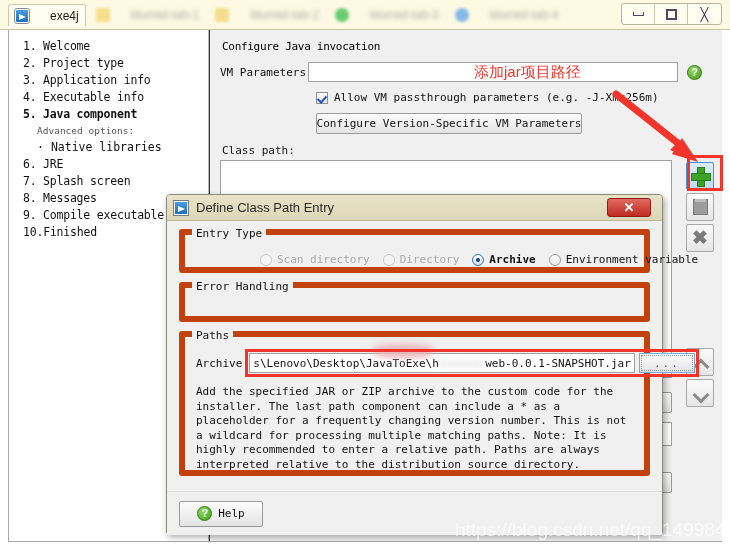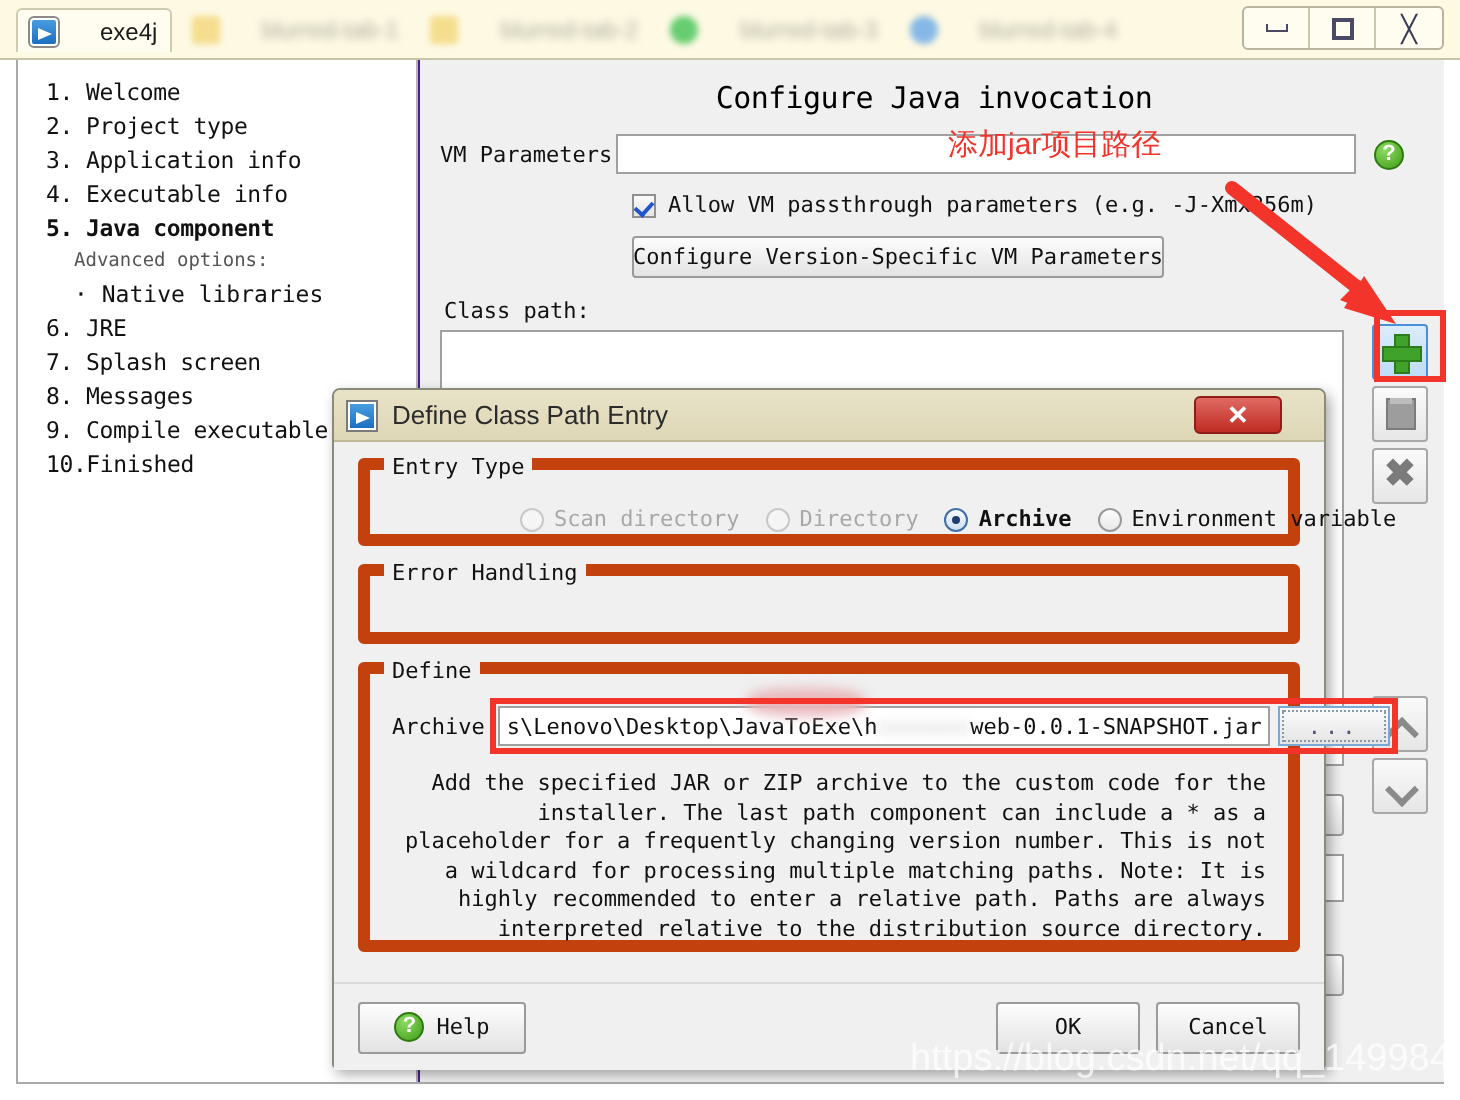--- a/index.html
+++ b/index.html
@@ -126,25 +126,24 @@
   }
   .nav-num { display: inline-block; min-width: 20px; }
 
   .content {
     position: absolute; left: 201px; top: 0;
     width: 512px; height: 100%;
     background: #f0f0f0;
     padding: 8px 10px 0 10px;
   }
   .page-title {
-    font-size: 15px; color: #000000;
+    font-size: 11px; color: #000000;
     font-weight: normal;
     margin: 2px 0 7px 2px;
     letter-spacing: -0.3px;
-    text-align: center;
   }
 
   .row { display: flex; align-items: center; }
   .field-label {
     font-size: 11px; color: #111111;
     white-space: nowrap;
   }
   .text-input {
     background: #ffffff;
     border: 1px solid #a0a0a0;
@@ -267,21 +266,21 @@
     border: 1px solid #8b8b7a;
     border-radius: 4px 4px 2px 2px;
     box-shadow: 2px 3px 7px rgba(0,0,0,.35);
   }
   .dlg-titlebar {
     height: 26px;
     background: linear-gradient(#e8e2c8, #ded7b6);
     border-bottom: 1px solid #bfb896;
     border-radius: 3px 3px 0 0;
     display: flex; align-items: center;
-    padding: 0 21px 0 7px;
+    padding: 0 11px 0 7px;
   }
   .dlg-ico {
     width: 14px; height: 14px; flex: none;
     background: linear-gradient(#4a9ce0, #1b6fc0);
     border: 1px solid #ffffff;
     outline: 1px solid #7a7a7a;
     position: relative;
   }
   .dlg-ico::after {
     content: "";
@@ -347,21 +346,20 @@
   .opt-label { font-size: 11px; color: #111111; white-space: nowrap; }
   .opt-label.dim { color: #a8a8a8; }
   .opt-label.bold { font-weight: bold; }
 
   .desc-box {
     border: 1px solid #cfcfcf;
     background: #f0f0f0;
     padding: 6px 8px;
     font-size: 11px; color: #111111;
     line-height: 14.5px;
-    text-align: right;
   }
 
   .dlg-footer {
     position: absolute; left: 0; bottom: 0;
     width: 100%; height: 44px;
     border-top: 1px solid #dcdcdc;
     display: flex; align-items: center;
     padding: 0 12px;
   }
 
@@ -588,21 +586,21 @@
             <span class="opt-label">Environment variable</span>
           </div>
         </div>
       </div>
 
       <div class="group" style="height:40px;">
         <span class="group-title">Error Handling</span>
       </div>
 
       <div class="group" style="height:145px;">
-        <span class="group-title">Define</span>
+        <span class="group-title">Paths</span>
 
         <div style="display:flex;align-items:center;gap:7px;padding:16px 8px 0 11px;position:relative;">
           <span class="opt-label">Archive</span>
 
           <div style="position:relative;display:flex;align-items:flex-end;gap:4px;flex:1;">
             <div class="text-input" style="flex:1;height:20px;display:flex;align-items:center;padding:0 3px;overflow:hidden;white-space:nowrap;font-size:11px;color:#111;">
               <span>s\Lenovo\Desktop\JavaToExe\h</span>
                 <span class="censor">xxxxxxx</span>
                 <span>web-0.0.1-SNAPSHOT.jar</span>
             </div>
@@ -615,24 +613,20 @@
         <div style="padding:12px 11px 0 11px;">
           <div class="desc-box" style="height:88px;border:none;background:transparent;padding:0;">Add the specified JAR or ZIP archive to the custom code for the installer. The last path component can include a * as a placeholder for a frequently changing version number. This is not a wildcard for processing multiple matching paths. Note: It is highly recommended to enter a relative path. Paths are always interpreted relative to the distribution source directory.</div>
         </div>
       </div>
 
       <div class="dlg-footer">
         <div class="btn" style="width:84px;height:26px;gap:6px;">
           <span class="help-dot">?</span>
           <span>Help</span>
         </div>
-        <div style="margin-left:auto;display:flex;gap:8px;">
-          <div class="btn" style="width:72px;height:26px;">OK</div>
-          <div class="btn" style="width:72px;height:26px;">Cancel</div>
-        </div>
       </div>
 
     </div>
   </div>
 
   <div class="watermark" style="left:455px; top:519px;">https://blog.csdn.net/qq_14998421</div>
 
 </div>
 
 </body></html>

